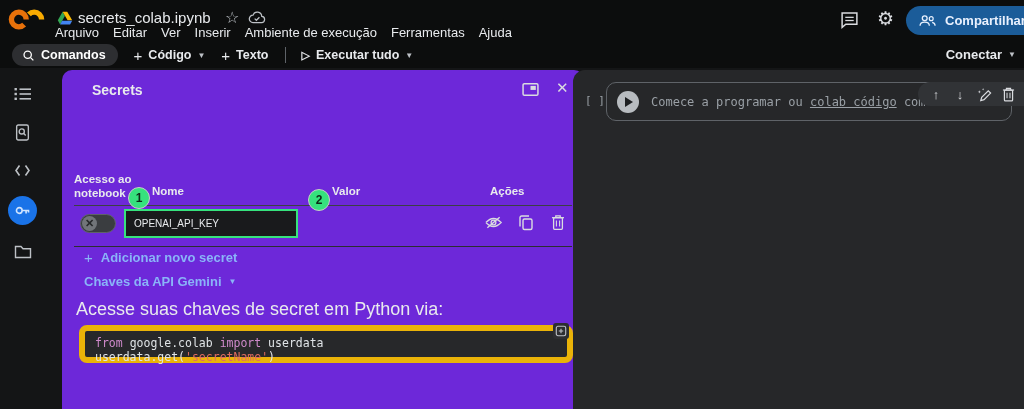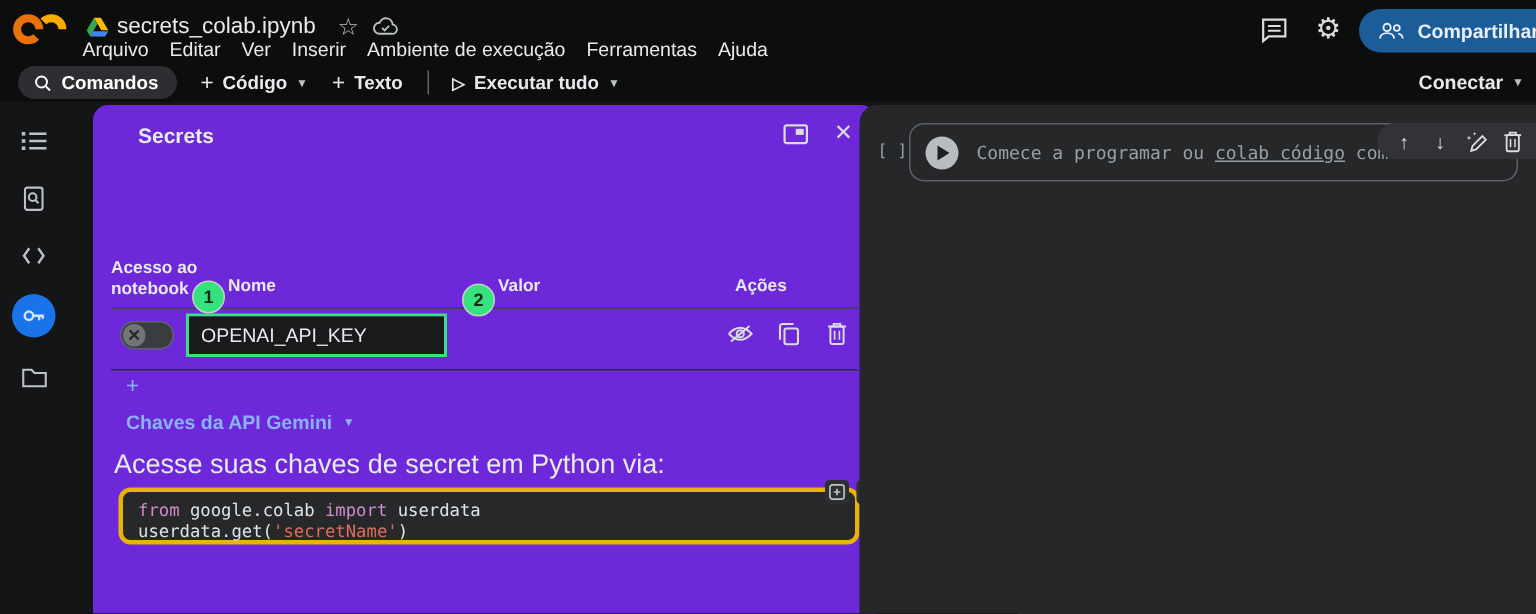--- a/index.html
+++ b/index.html
@@ -53,38 +53,38 @@
   .head-rule { position:absolute; left:12px; top:135px; width:498px; height:1px; background:#3c4043; }
   .row-rule { position:absolute; left:12px; top:176px; width:498px; height:1px; background:#2c2e30; }
 
   .toggle { position:absolute; left:18px; top:144px; width:36px; height:19px; border-radius:10px; background:#3a3d40; border:1px solid #5f6368; cursor:pointer; }
   .toggle-knob { position:absolute; left:1px; top:1px; width:15px; height:15px; border-radius:50%; background:#717579; color:#26282a;
                  font-size:11px; display:flex; align-items:center; justify-content:center; font-weight:bold; }
 
   .anno-box { position:absolute; border:2px solid #36e27d; height:29px; top:139px; }
   .anno-name { left:62px; width:174px; }
   .anno-value { left:242px; width:142px; }
-  .secret-input { width:100%; height:100%; background:#191a1c; border:none; outline:none; color:#e8eaed; font-size:13px;
+  .secret-input { width:100%; height:100%; background:#191a1c; border:none; outline:none; color:#e8eaed; font-size:10px;
                   font-family:"Liberation Sans",sans-serif; padding:0 8px; }
   .anno-badge { position:absolute; width:22px; height:22px; border-radius:50%; background:#36e27d; border:1.5px solid #c8cdc9;
                 color:#0e2a18; font-size:12px; font-weight:bold; display:flex; align-items:center; justify-content:center; z-index:3; }
   .badge-1 { left:66px; top:117px; }
   .badge-2 { left:246px; top:119px; }
 
   .row-actions { position:absolute; left:422px; top:143px; display:flex; gap:13px; color:#dadce0; }
   .act-icon { width:19px; height:19px; cursor:pointer; display:flex; align-items:center; justify-content:center; }
 
   .add-link { position:absolute; left:22px; top:179px; display:flex; align-items:center; gap:8px; color:#8ab4f8;
               font-size:13px; font-weight:bold; cursor:pointer; }
   .add-plus { font-size:15px; font-weight:normal; }
   .gemini-link { position:absolute; left:22px; top:204px; display:flex; align-items:center; gap:7px; color:#8ab4f8;
                  font-size:13px; font-weight:bold; cursor:pointer; }
   .hint-text { position:absolute; left:14px; top:229px; font-size:18px; color:#e8eaed; }
 
-  .code-block { position:absolute; left:17px; top:255px; width:494px; height:38px; background:#27282a; border:3px solid #eab308; border-radius:8px; }
+  .code-block { position:absolute; left:17px; top:255px; width:494px; height:38px; background:#27282a; border:6px solid #eab308; border-radius:8px; }
   .code-lines { position:absolute; left:10px; top:5px; font-family:"DejaVu Sans Mono",monospace; font-size:11.5px; line-height:1.25; color:#dfe3e6; white-space:pre; }
   .tok-kw { color:#cf8acb; }
   .tok-str { color:#e06c5f; }
   .code-icons { position:absolute; left:468px; top:-8px; display:flex; gap:5px; color:#bdc1c6; }
   .code-icon { width:16px; height:16px; cursor:pointer; display:flex; align-items:center; justify-content:center; background:#2d2e31; border-radius:3px; }
 
   
   .notebook { position:absolute; left:573px; top:70px; width:451px; height:339px; background:#262729; border-radius:12px 0 0 0; }
   .cell-gutter { position:absolute; left:12px; top:24px; font-family:"DejaVu Sans Mono",monospace; font-size:11px; color:#9aa0a6; }
   .cell { position:absolute; left:33px; top:12px; width:406px; height:39px; border:1.2px solid #5f6368; border-radius:10px; }
@@ -287,20 +287,21 @@
           <rect x="2.6" y="3.2" width="8.8" height="11.6" rx="1" fill="none" stroke="currentColor" stroke-width="1.3"></rect>
           <line x1="5.4" y1="6" x2="5.4" y2="12" stroke="currentColor" stroke-width="1.1"></line>
           <line x1="8.6" y1="6" x2="8.6" y2="12" stroke="currentColor" stroke-width="1.1"></line>
         </svg>
       </div>
     </div>
     <div class="row-rule"></div>
 
     <div class="add-link">
       <span class="add-plus">+</span>
+      <span>Adicionar novo secret</span>
     </div>
 
     <div class="gemini-link">
       <span>Chaves da API Gemini</span>
       <span class="chev" style="color:#8ab4f8;">▼</span>
     </div>
 
     <div class="hint-text">Acesse suas chaves de secret em Python via:</div>
 
     <div class="code-block">

